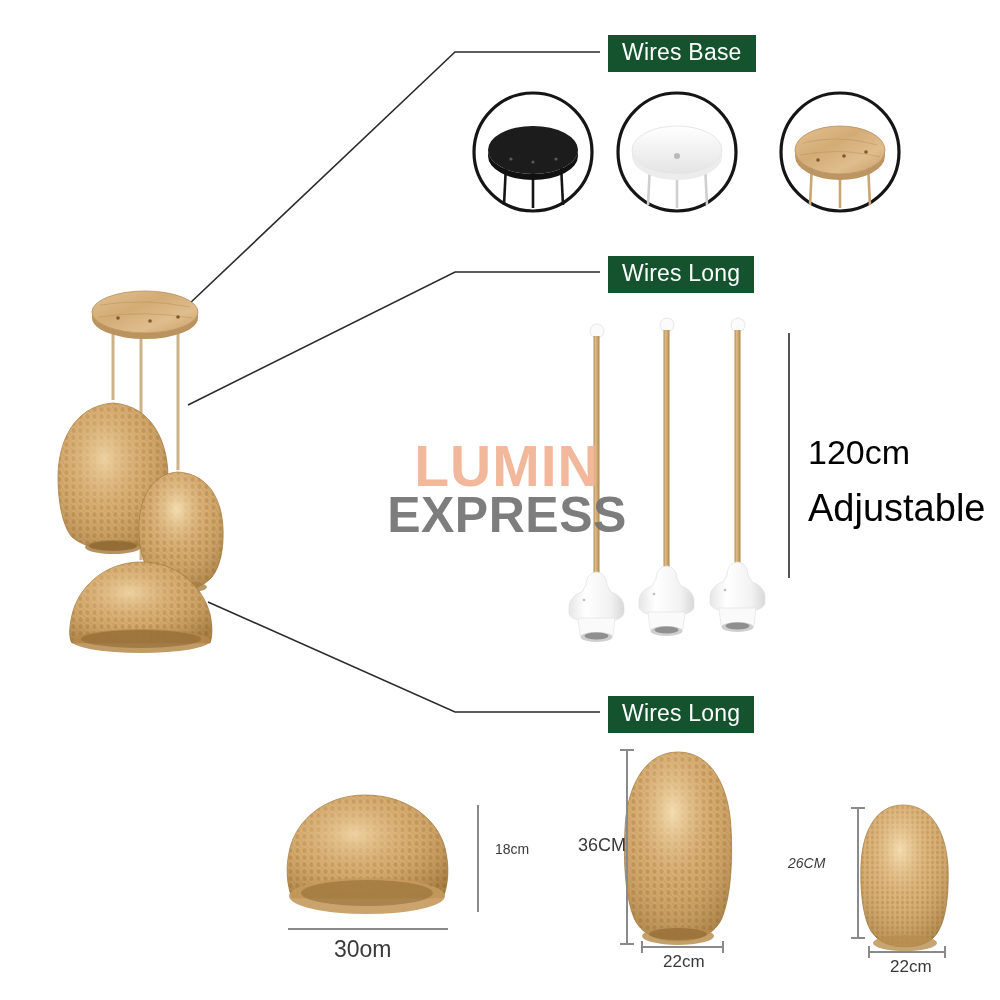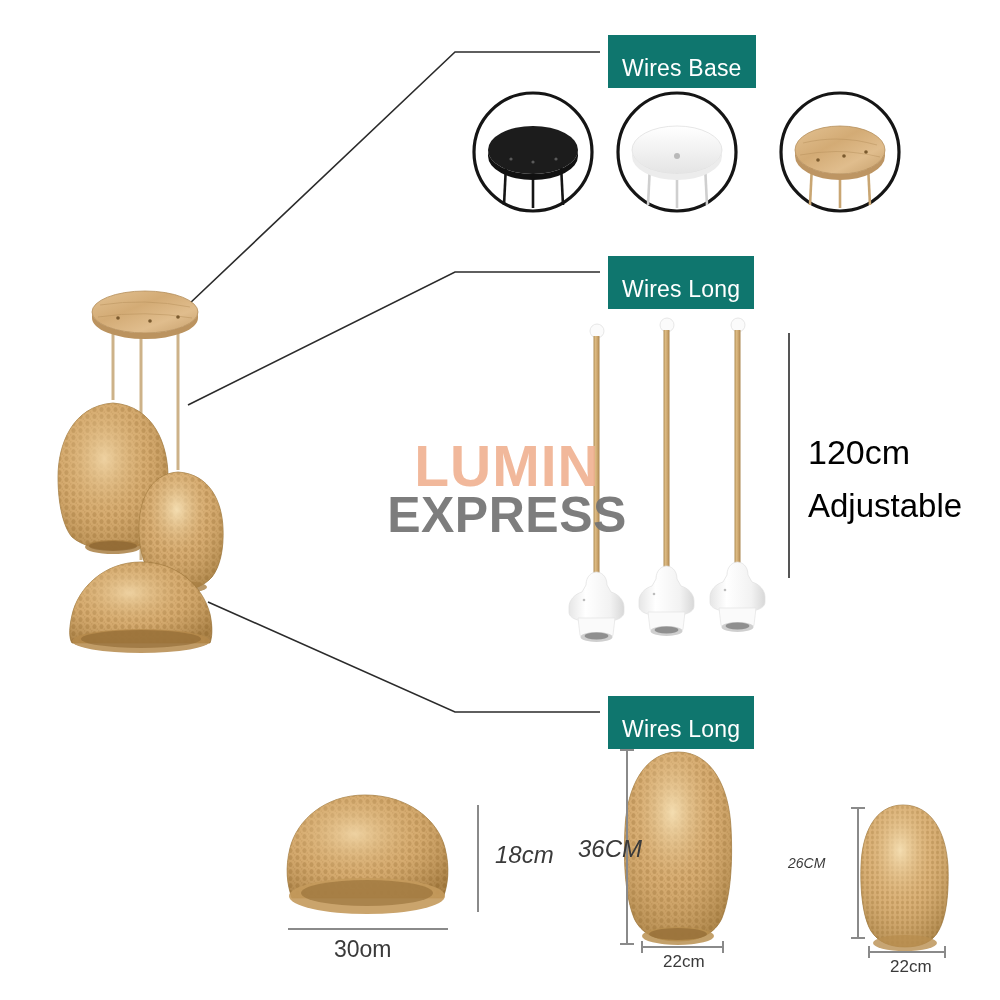--- a/index.html
+++ b/index.html
@@ -15,27 +15,27 @@
     position: relative;
     width: 1000px;
     height: 1000px;
     background: #ffffff;
     overflow: hidden;
   }
 
   
   .sec-label {
     position: absolute;
-    background: #0f766e;
+    background: #14532d;
     color: #ffffff;
     font-family: "Liberation Sans", sans-serif;
     font-size: 23px;
     font-weight: 400;
     letter-spacing: 0.2px;
-    padding: 22px 14px 8px 14px;
+    padding: 6px 14px 8px 14px;
     white-space: nowrap;
     line-height: 1;
   }
 
   
   #leaders {
     position: absolute;
     left: 0; top: 0;
     width: 1000px; height: 1000px;
     pointer-events: none;
@@ -71,38 +71,38 @@
     opacity: 0.92;
   }
 
   
   .dim-text {
     position: absolute;
     color: #3a3a3a;
     font-family: "Liberation Sans", sans-serif;
     white-space: nowrap;
   }
-  .dim-18 { font-size: 24px; font-style: italic; }
+  .dim-18 { font-size: 14px; }
   .dim-30 { font-size: 23px; }
-  .dim-36 { font-size: 24px; font-style: italic; }
+  .dim-36 { font-size: 18px; }
   .dim-26 { font-size: 14px; font-style: italic; }
   .dim-22 { font-size: 17px; }
 
   
   #adj-block {
     position: absolute;
     left: 808px;
     top: 420px;
     width: 190px;
     color: #000;
     font-family: "Liberation Sans", sans-serif;
     margin-top: 15px;
   }
   #adj-block .l1 { font-size: 34px; line-height: 1.0; }
-  #adj-block .l2 { font-size: 33px; line-height: 1.0; margin-top: 20px; }
+  #adj-block .l2 { font-size: 38px; line-height: 1.0; margin-top: 20px; }
 </style>
 </head>
 <body>
 
 <div id="stage">
 
   <svg id="leaders" viewBox="0 0 1000 1000">
     <defs>
 
       <pattern id="weave" width="7" height="7" patternUnits="userSpaceOnUse">

